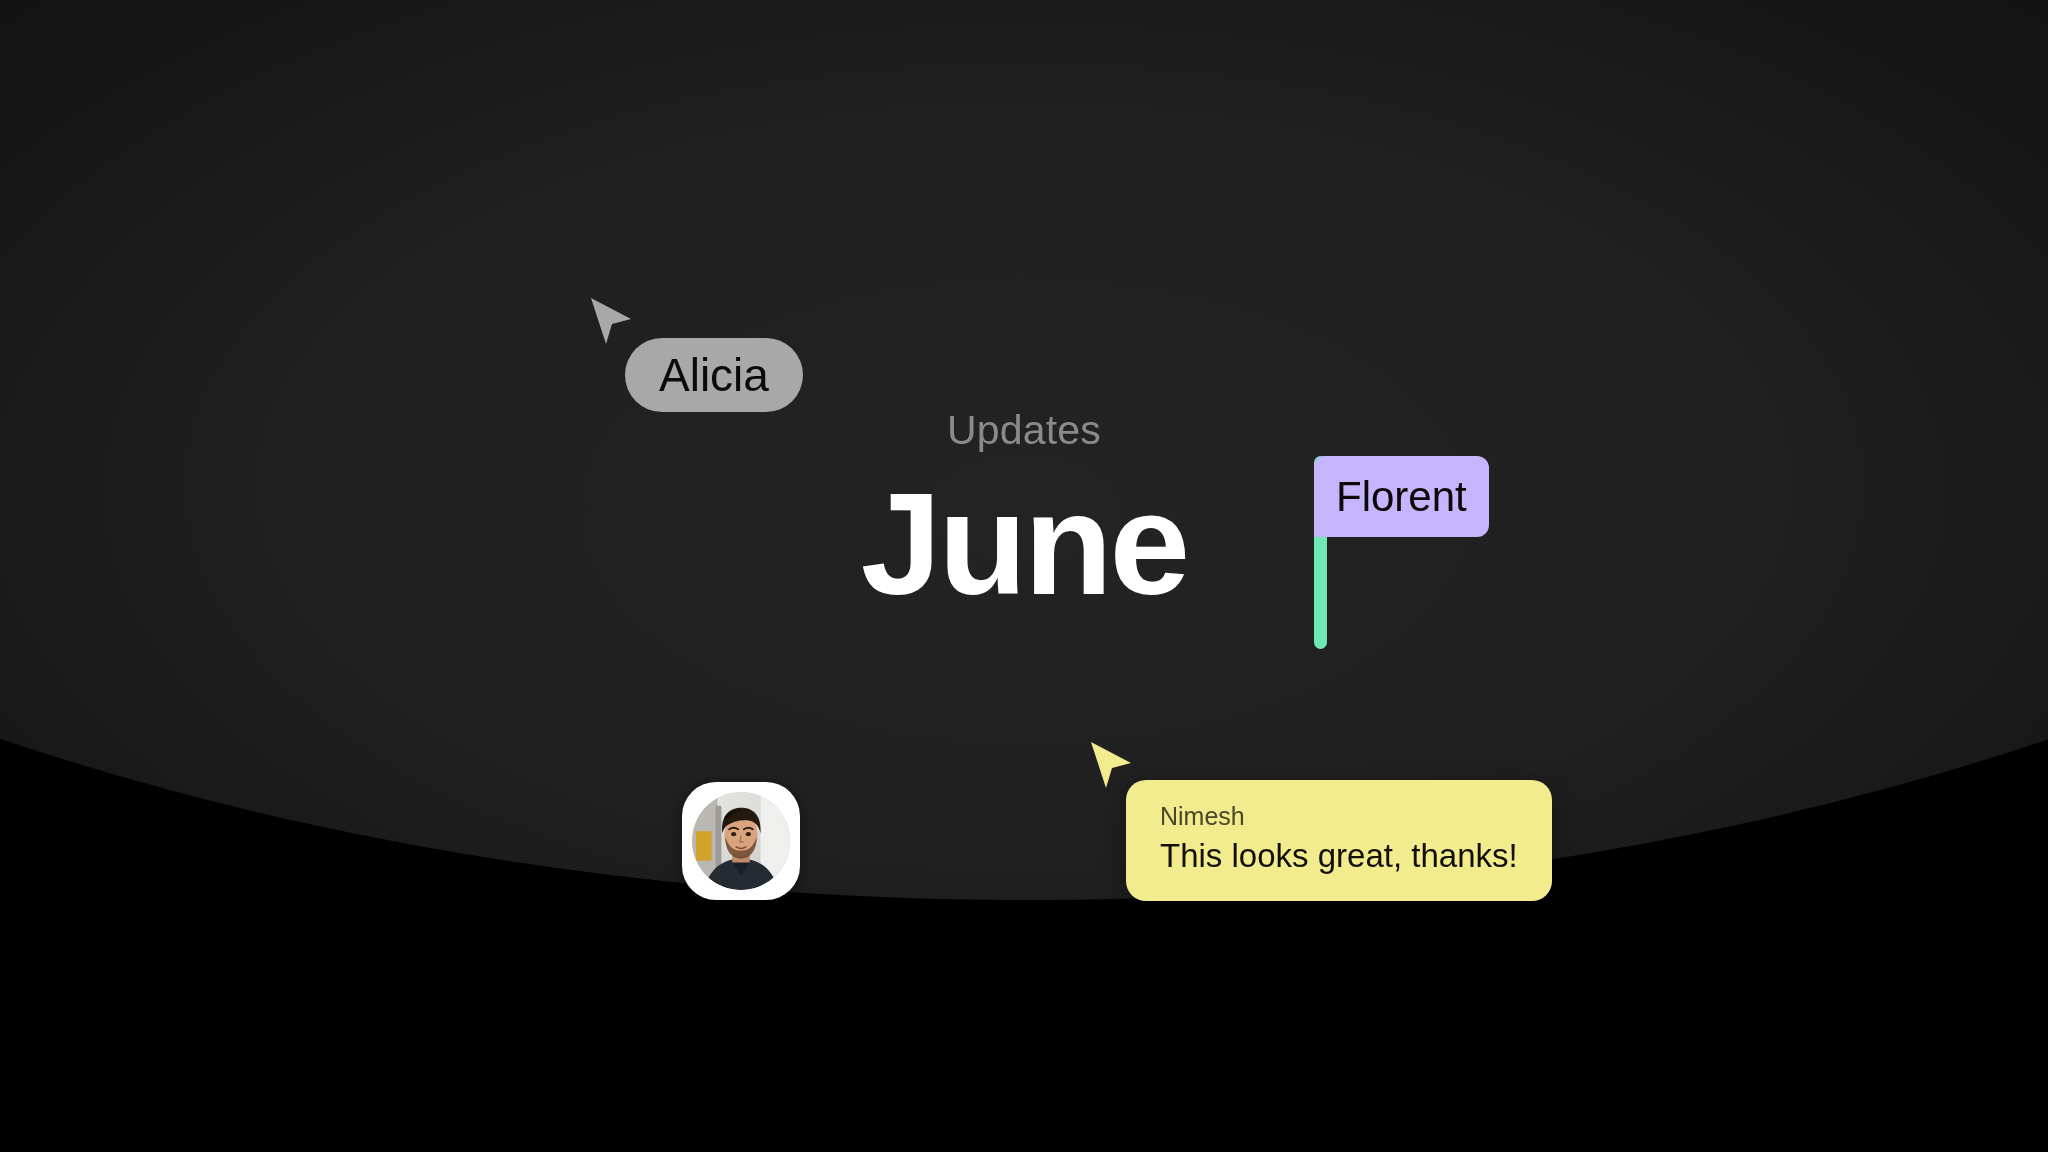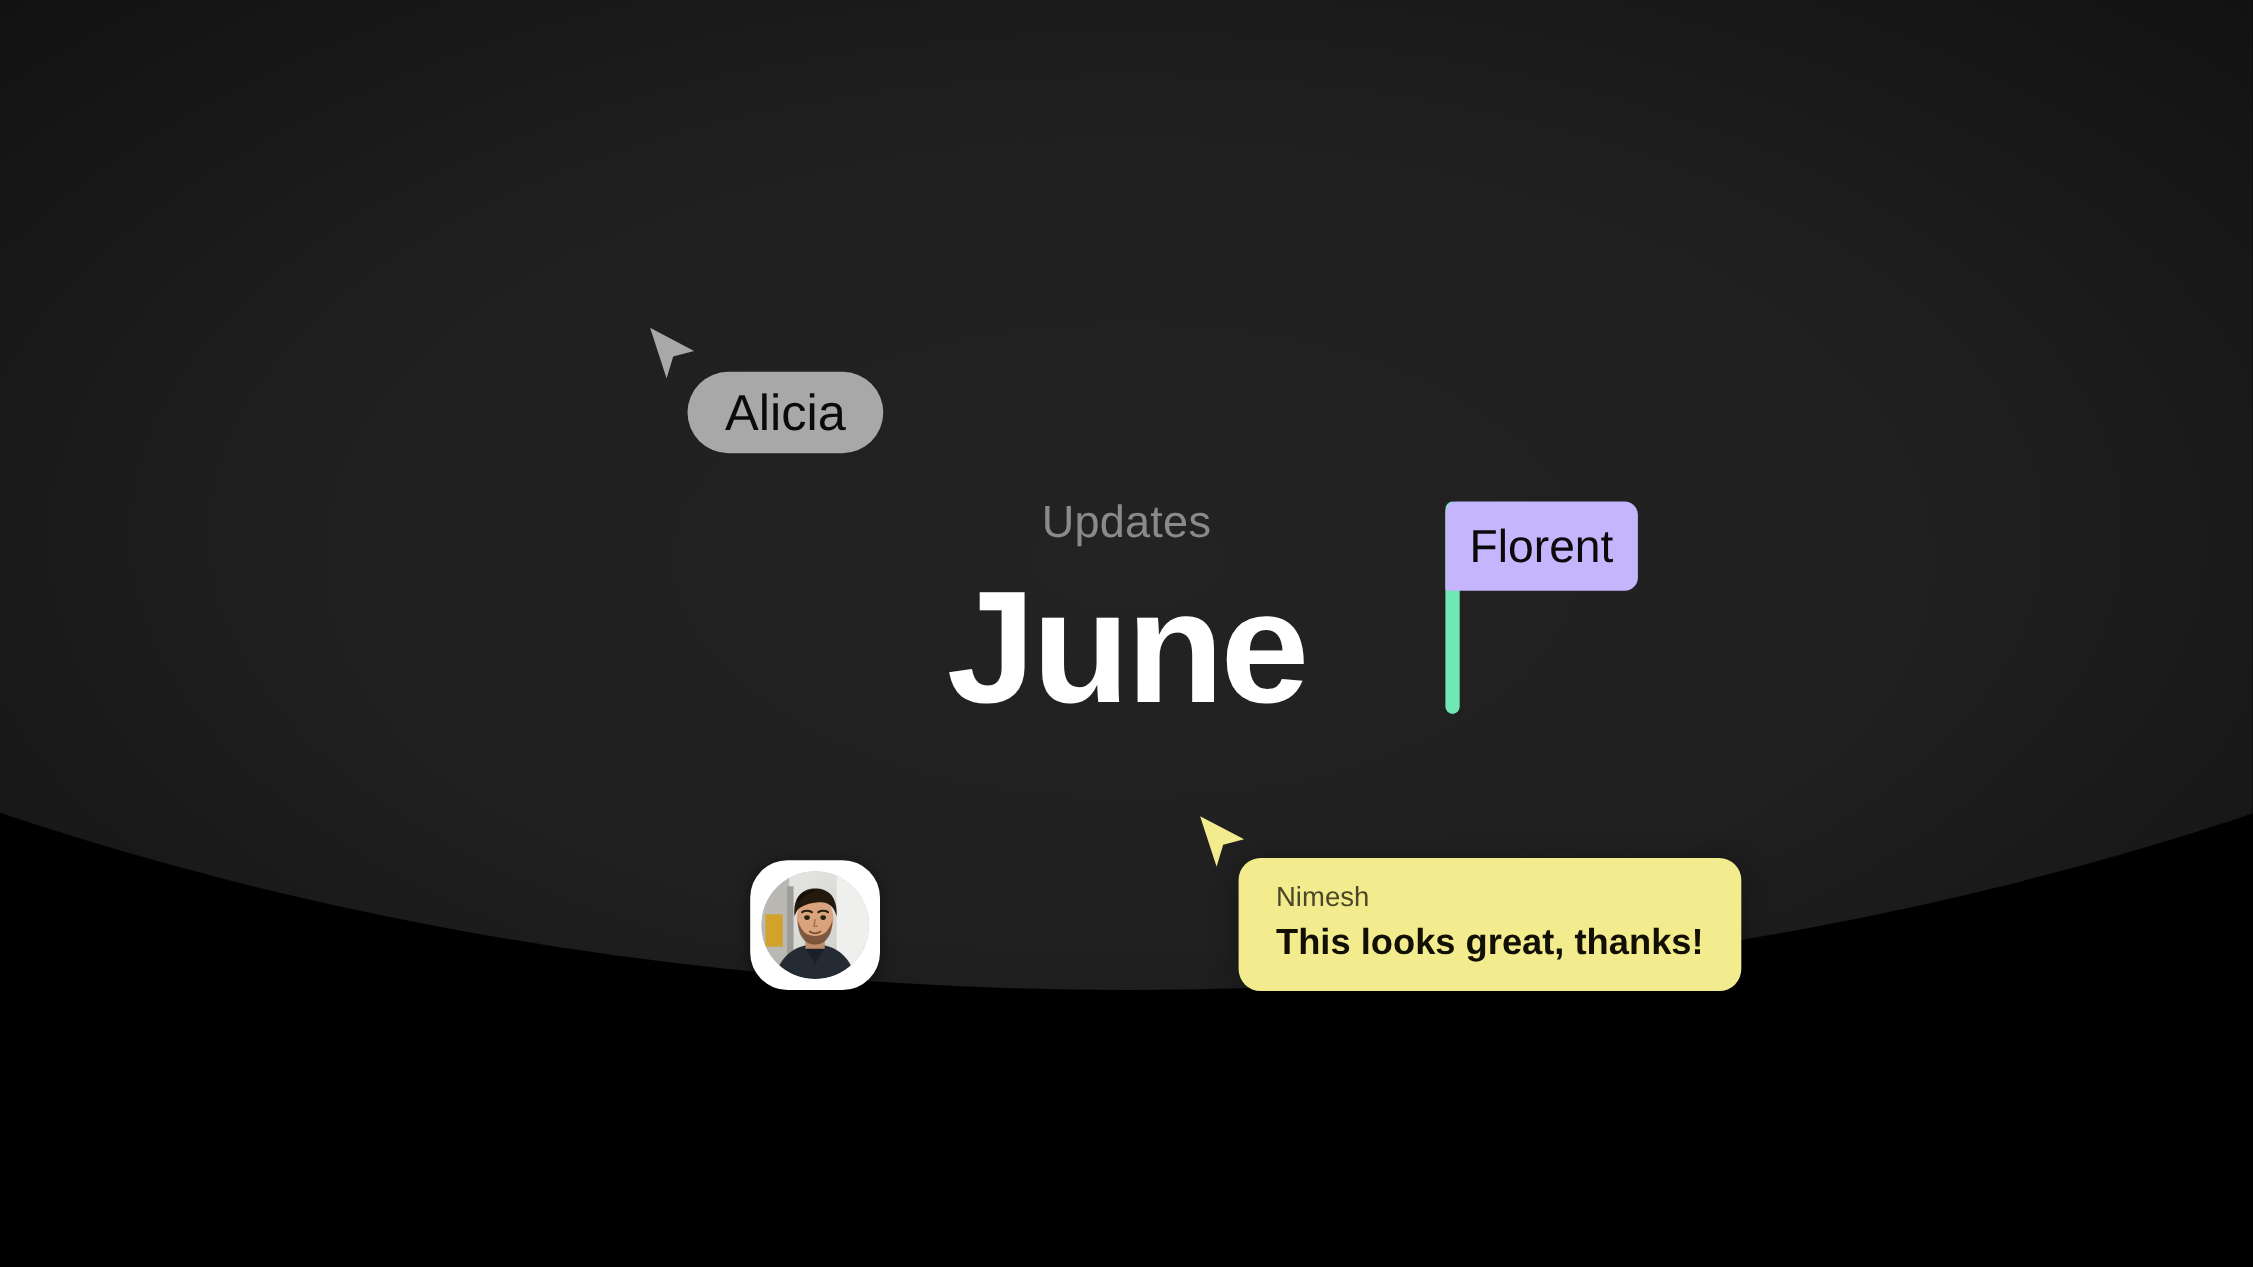--- a/index.html
+++ b/index.html
@@ -44,21 +44,20 @@
     top:410px;
     text-align:center;
     pointer-events:none;
   }
   .eyebrow {
     font-size:41px;
     letter-spacing:0.2px;
     color:#8a8a8a;
     font-weight:400;
     line-height:1;
-    margin-top:44px;
   }
   .title {
     margin-top:17px;
     font-size:145px;
     font-weight:700;
     color:#ffffff;
     letter-spacing:-3px;
     line-height:1.05;
   }
 
@@ -148,21 +147,21 @@
   .msg-author {
     font-size:25px;
     color:#4a4726;
     font-weight:400;
     line-height:1.15;
   }
   .msg-text {
     margin-top:5px;
     font-size:33px;
     color:#121005;
-    font-weight:700;
+    font-weight:400;
     line-height:1.2;
     white-space:nowrap;
   }
 </style>
 </head>
 <body>
 
 <div id="stage">
 
   <div class="bg-ellipse"></div>

